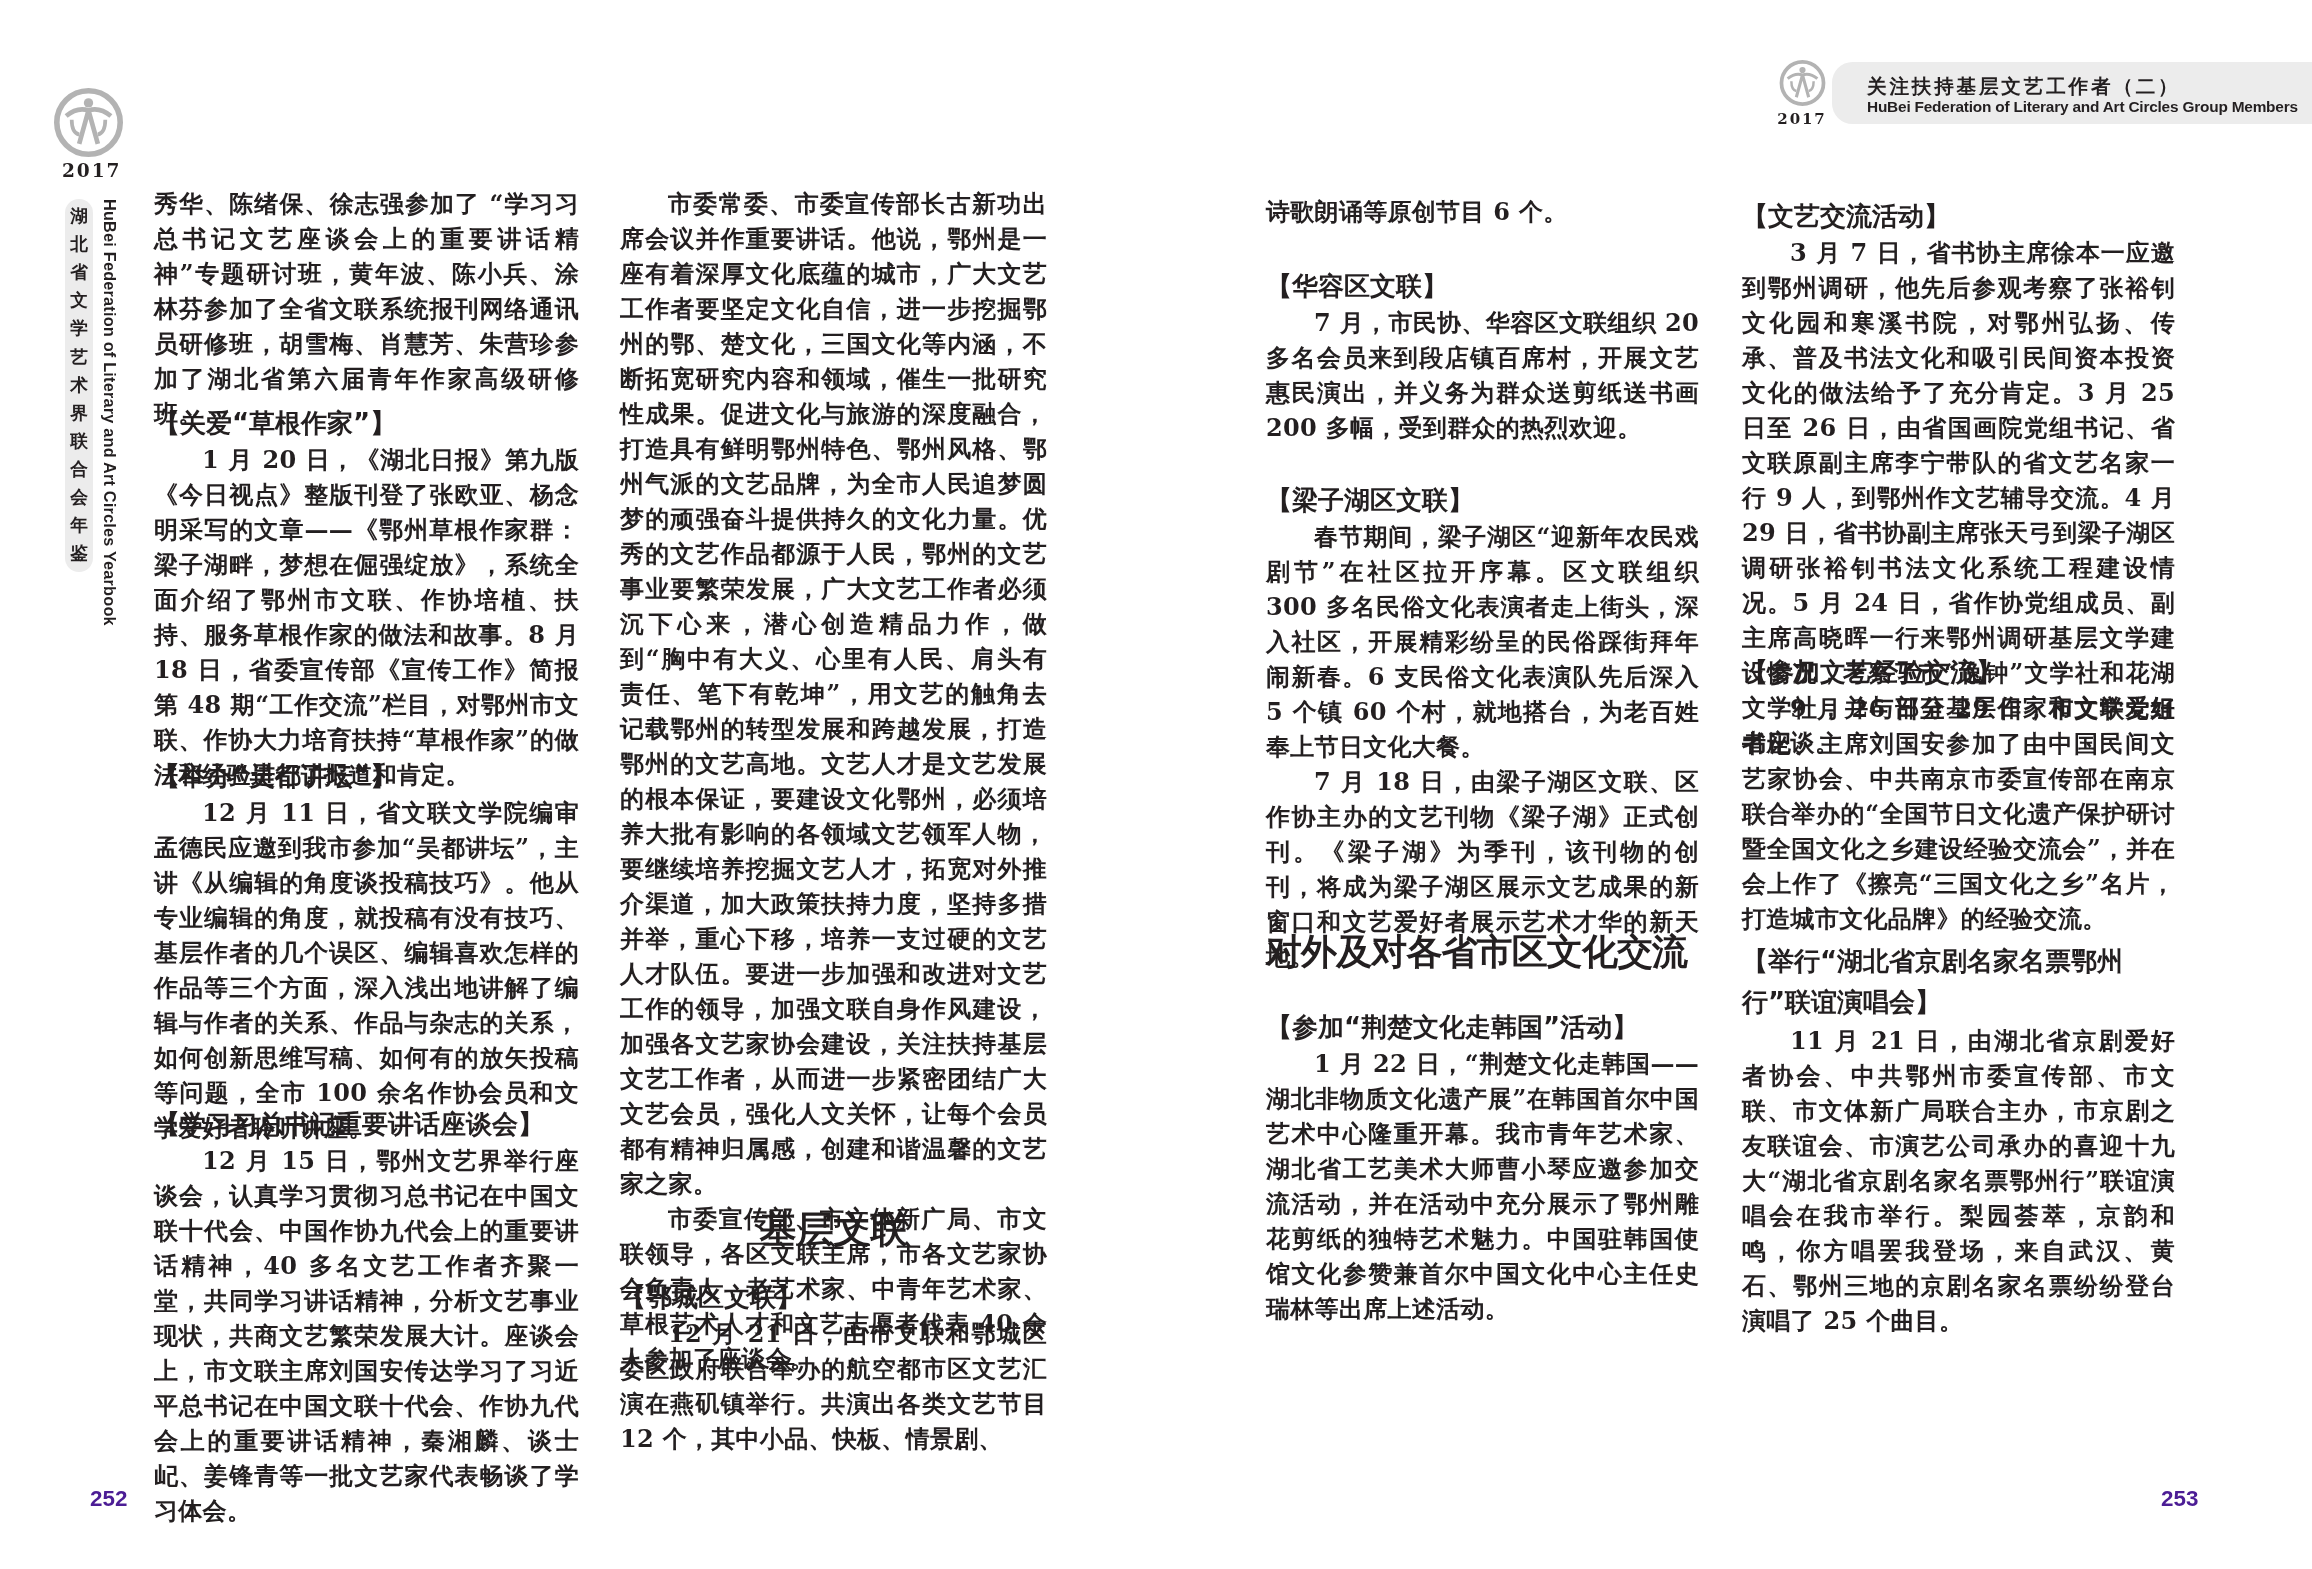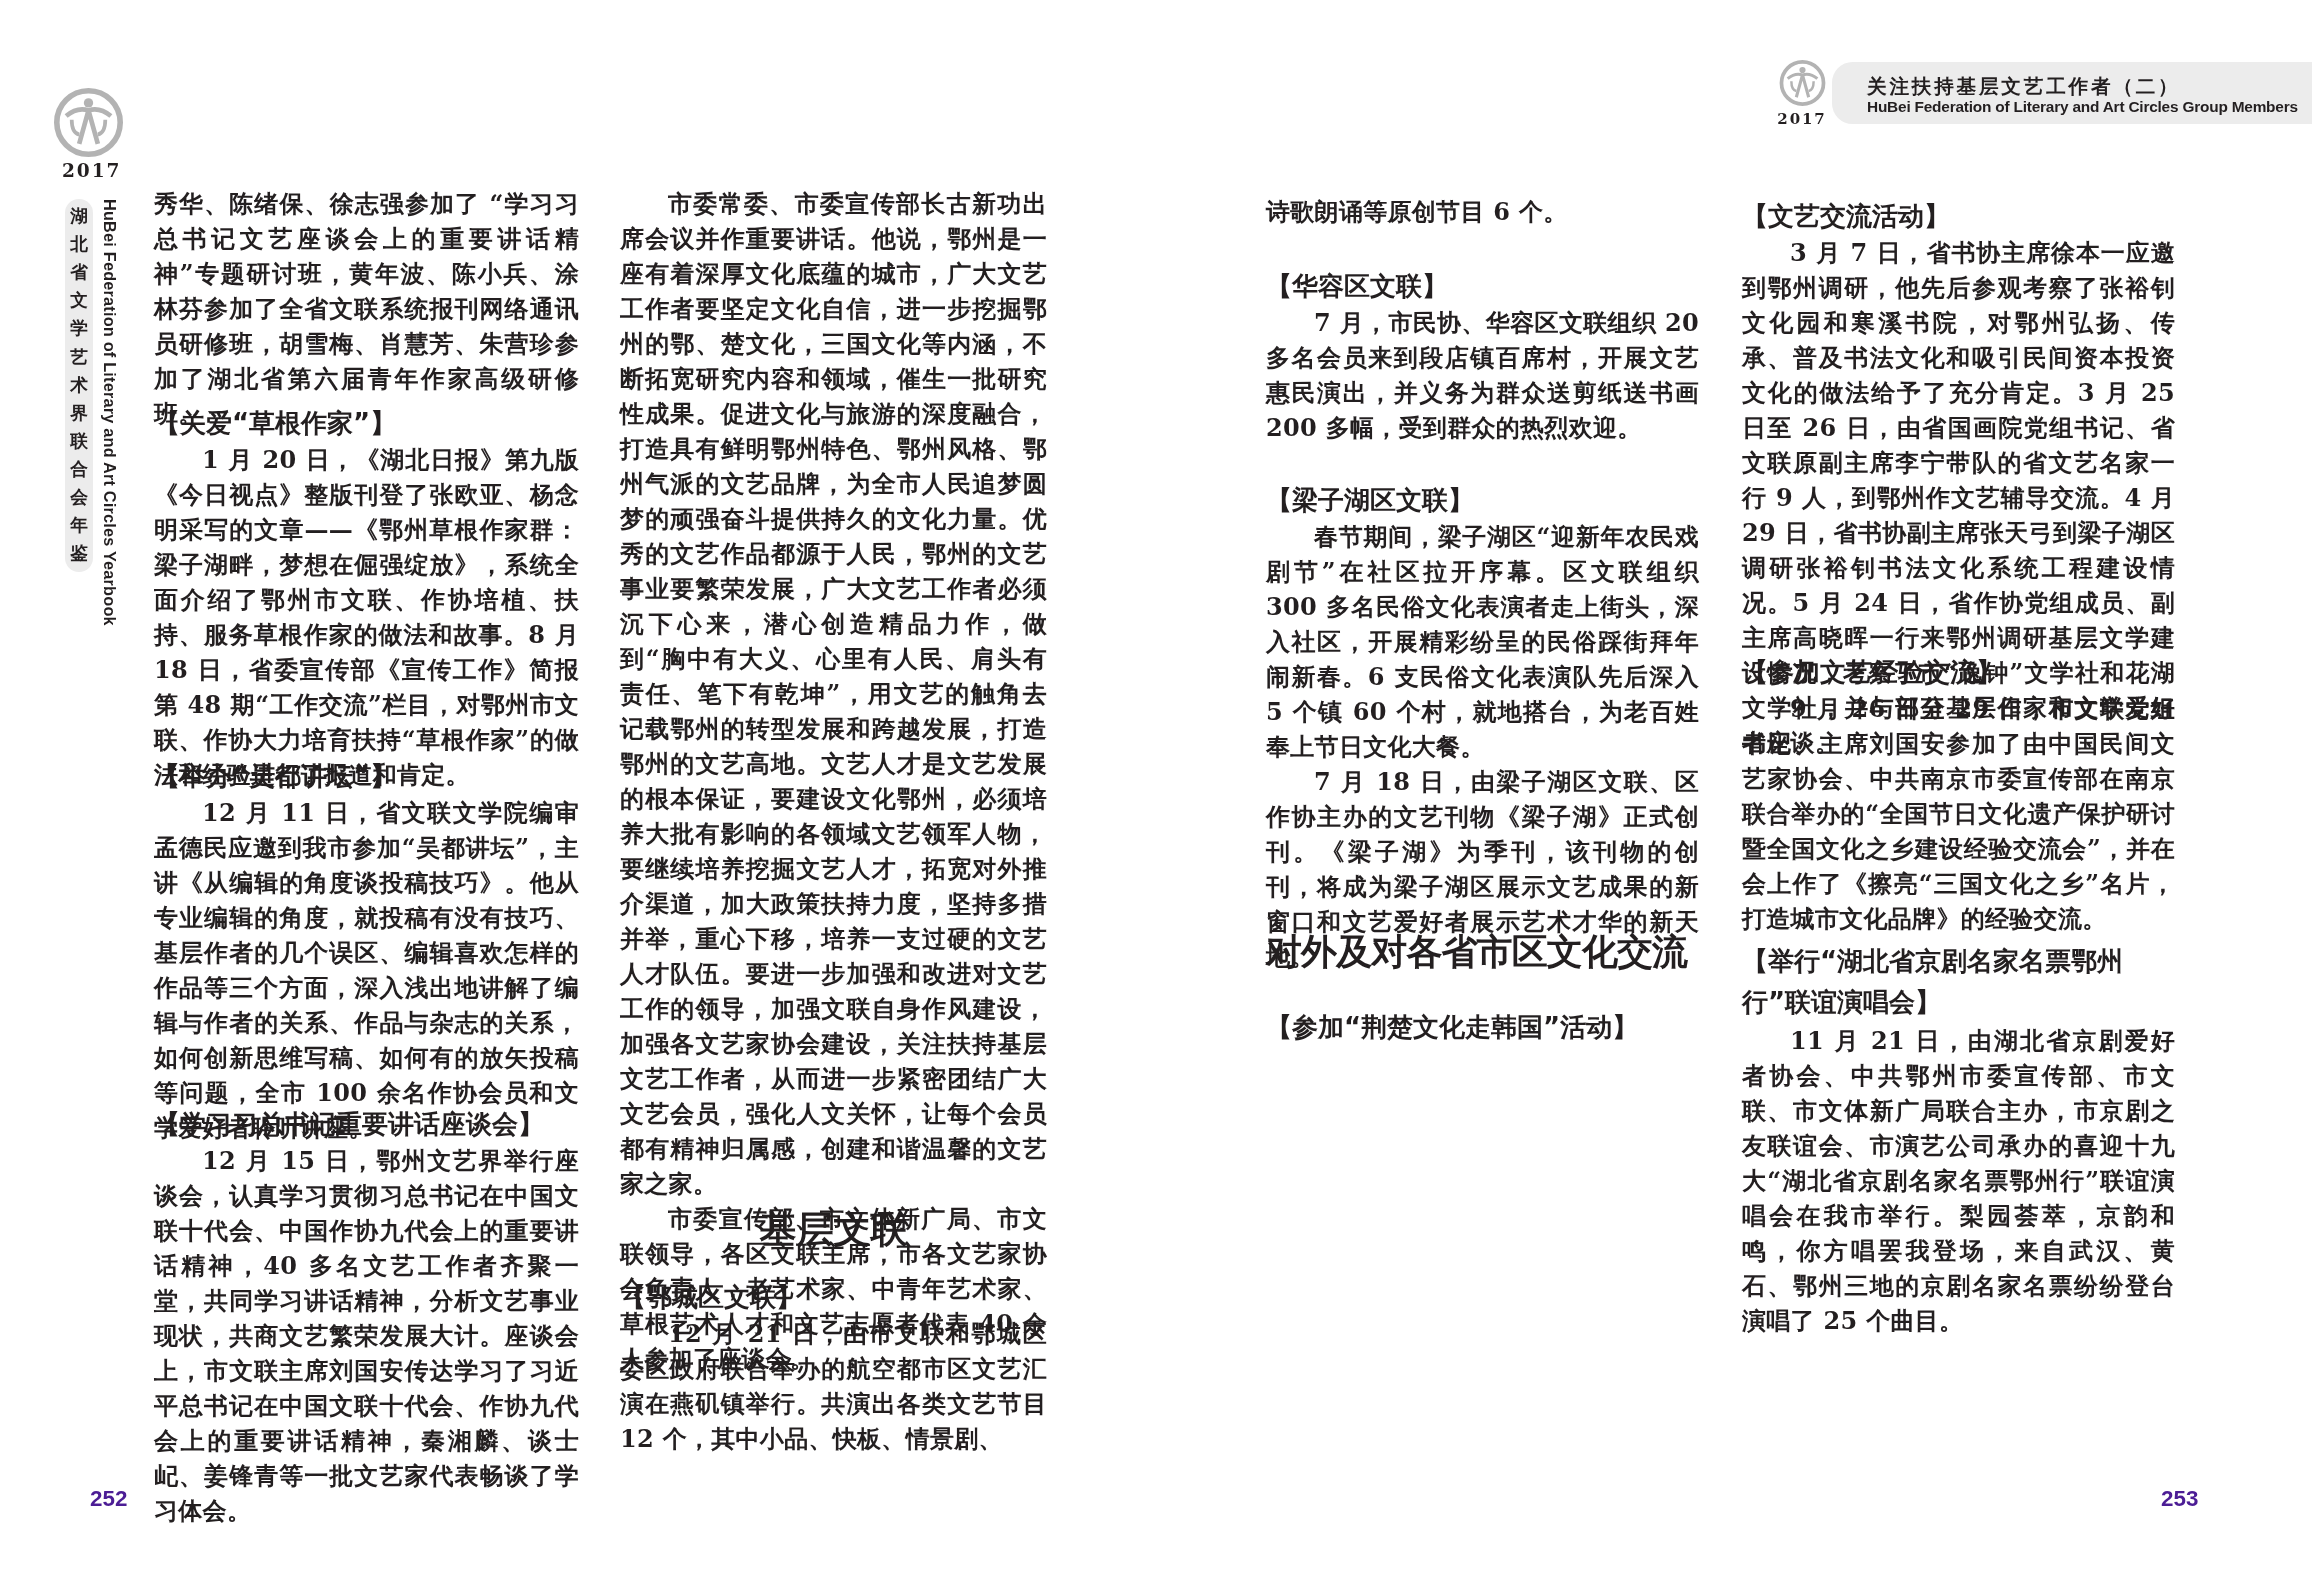--- a/index.html
+++ b/index.html
@@ -171,20 +171,21 @@
   <div class="block" style="top:482px;">
     <h3 class="sec-h">【梁子湖区文联】</h3>
     <p class="p indent">春节期间，梁子湖区“迎新年农民戏剧节”在社区拉开序幕。区文联组织 300 多名民俗文化表演者走上街头，深入社区，开展精彩纷呈的民俗踩街拜年闹新春。6 支民俗文化表演队先后深入 5 个镇 60 个村，就地搭台，为老百姓奉上节日文化大餐。</p>
     <p class="p indent">7 月 18 日，由梁子湖区文联、区作协主办的文艺刊物《梁子湖》正式创刊。《梁子湖》为季刊，该刊物的创刊，将成为梁子湖区展示文艺成果的新窗口和文艺爱好者展示艺术才华的新天地。</p>
   </div>
   <div class="block" style="top:929px;">
     <h2 class="big-h" style="font-size:36px; letter-spacing:-0.9px;">对外及对各省市区文化交流</h2>
   </div>
   <div class="block" style="top:1009px;">
     <h3 class="sec-h">【参加“荆楚文化走韩国”活动】</h3>
+    <p class="p indent">1 月 22 日，“荆楚文化走韩国——湖北非物质文化遗产展”在韩国首尔中国艺术中心隆重开幕。我市青年艺术家、湖北省工艺美术大师曹小琴应邀参加交流活动，并在活动中充分展示了鄂州雕花剪纸的独特艺术魅力。中国驻韩国使馆文化参赞兼首尔中国文化中心主任史瑞林等出席上述活动。</p>
   </div>
 </div>
 
 <div class="col" style="left:1742px; top:0; width:433px; height:1454px;">
   <div class="block" style="top:198px;">
     <h3 class="sec-h">【文艺交流活动】</h3>
     <p class="p indent">3 月 7 日，省书协主席徐本一应邀到鄂州调研，他先后参观考察了张裕钊文化园和寒溪书院，对鄂州弘扬、传承、普及书法文化和吸引民间资本投资文化的做法给予了充分肯定。3 月 25 日至 26 日，由省国画院党组书记、省文联原副主席李宁带队的省文艺名家一行 9 人，到鄂州作文艺辅导交流。4 月 29 日，省书协副主席张天弓到梁子湖区调研张裕钊书法文化系统工程建设情况。5 月 24 日，省作协党组成员、副主席高晓晖一行来鄂州调研基层文学建设情况，考察了市“逸钟”文学社和花湖文学社，并与部分基层作家和文学爱好者座谈。</p>
   </div>
   <div class="block" style="top:654px;">
     <h3 class="sec-h">【参加文艺经验交流】</h3>

